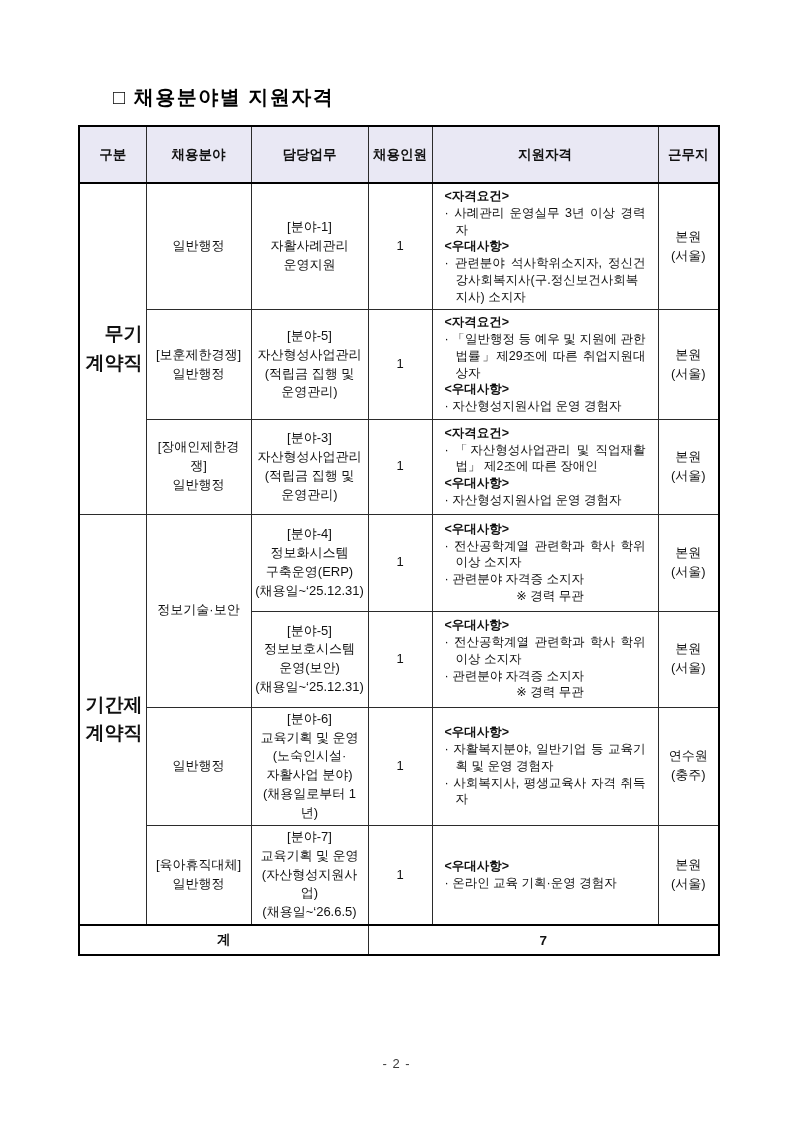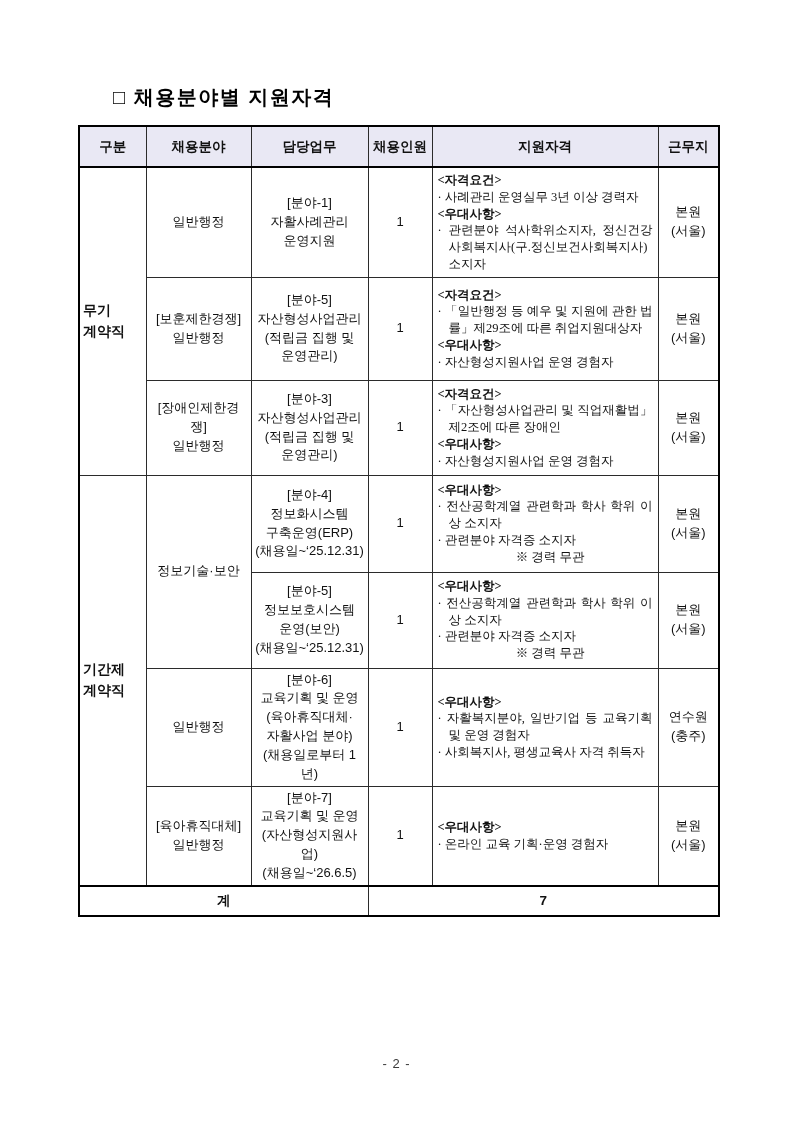--- a/index.html
+++ b/index.html
@@ -17,23 +17,23 @@
     border:2.5px solid #000;font-size:13px;
   }
   .recruit th,.recruit td{
     border:1px solid #2b2b2b;vertical-align:middle;padding:2px 3px;
     overflow:hidden;
   }
   .recruit thead th{
     background:#e9e8f4;font-weight:700;text-align:center;
     border-bottom:2.5px solid #000;font-size:13.5px;
   }
-  td.cat{ text-align:left;font-weight:700;line-height:1.5;font-size:14px;}
+  td.cat{ text-align:right;font-weight:700;line-height:1.5;font-size:19px;}
   td.field,td.duty,td.loc,td.count{ text-align:center;line-height:1.45;}
-  td.qual{ text-align:left;padding:4px 5px;font-size:12.5px;font-family:Liberation Serif, serif;}
+  td.qual{ text-align:left;padding:4px 12px;font-size:12.5px;}
   .qual .ln{ line-height:1.34;}
   .qual .item{ padding-left:11px;text-indent:-11px;text-align:justify;}
   .qual .title{ font-weight:700;}
   .qual .note{ padding-left:10px;text-align:center;}
   .bold{ font-weight:400;}
   tr.total-row td{
     border-top:2px solid #000;text-align:center;font-weight:700;font-size:13.5px;
   }
   .page-number{
     position:absolute;left:0;top:1056px;width:100%;
@@ -48,21 +48,21 @@
 <table class="recruit">
   <colgroup>
     <col style="width:67px">
       <col style="width:105px">
       <col style="width:117px">
     <col style="width:64px">
       <col style="width:226px">
       <col style="width:61px">
   </colgroup>
   <thead>
-    <tr style="height:41px">
+    <tr style="height:57px">
       <th>구분</th>
       <th>채용분야</th>
       <th>담당업무</th>
       <th>채용인원</th>
       <th>지원자격</th>
       <th>근무지</th>
     </tr>
   </thead>
   <tbody>
     <tr style="height:100px">
@@ -181,21 +181,21 @@
           <div class="ln">(서울)</div>
         </td>
     </tr>
     <tr style="height:103px">
       <td class="field">
           <div class="ln">일반행정</div>
         </td>
       <td class="duty">
           <div class="ln bold">[분야-6]</div>
           <div class="ln">교육기획 및 운영</div>
-          <div class="ln">(육아휴직대체·</div>
+          <div class="ln">(노숙인시설·</div>
           <div class="ln">자활사업 분야)</div>
           <div class="ln">(채용일로부터 1년)</div>
         </td>
       <td class="count">1</td>
       <td class="qual">
           <div class="ln title">&lt;우대사항&gt;</div>
           <div class="ln item">· 자활복지분야, 일반기업 등 교육기획 및 운영 경험자</div>
           <div class="ln item">· 사회복지사, 평생교육사 자격 취득자</div>
         </td>
       <td class="loc">

